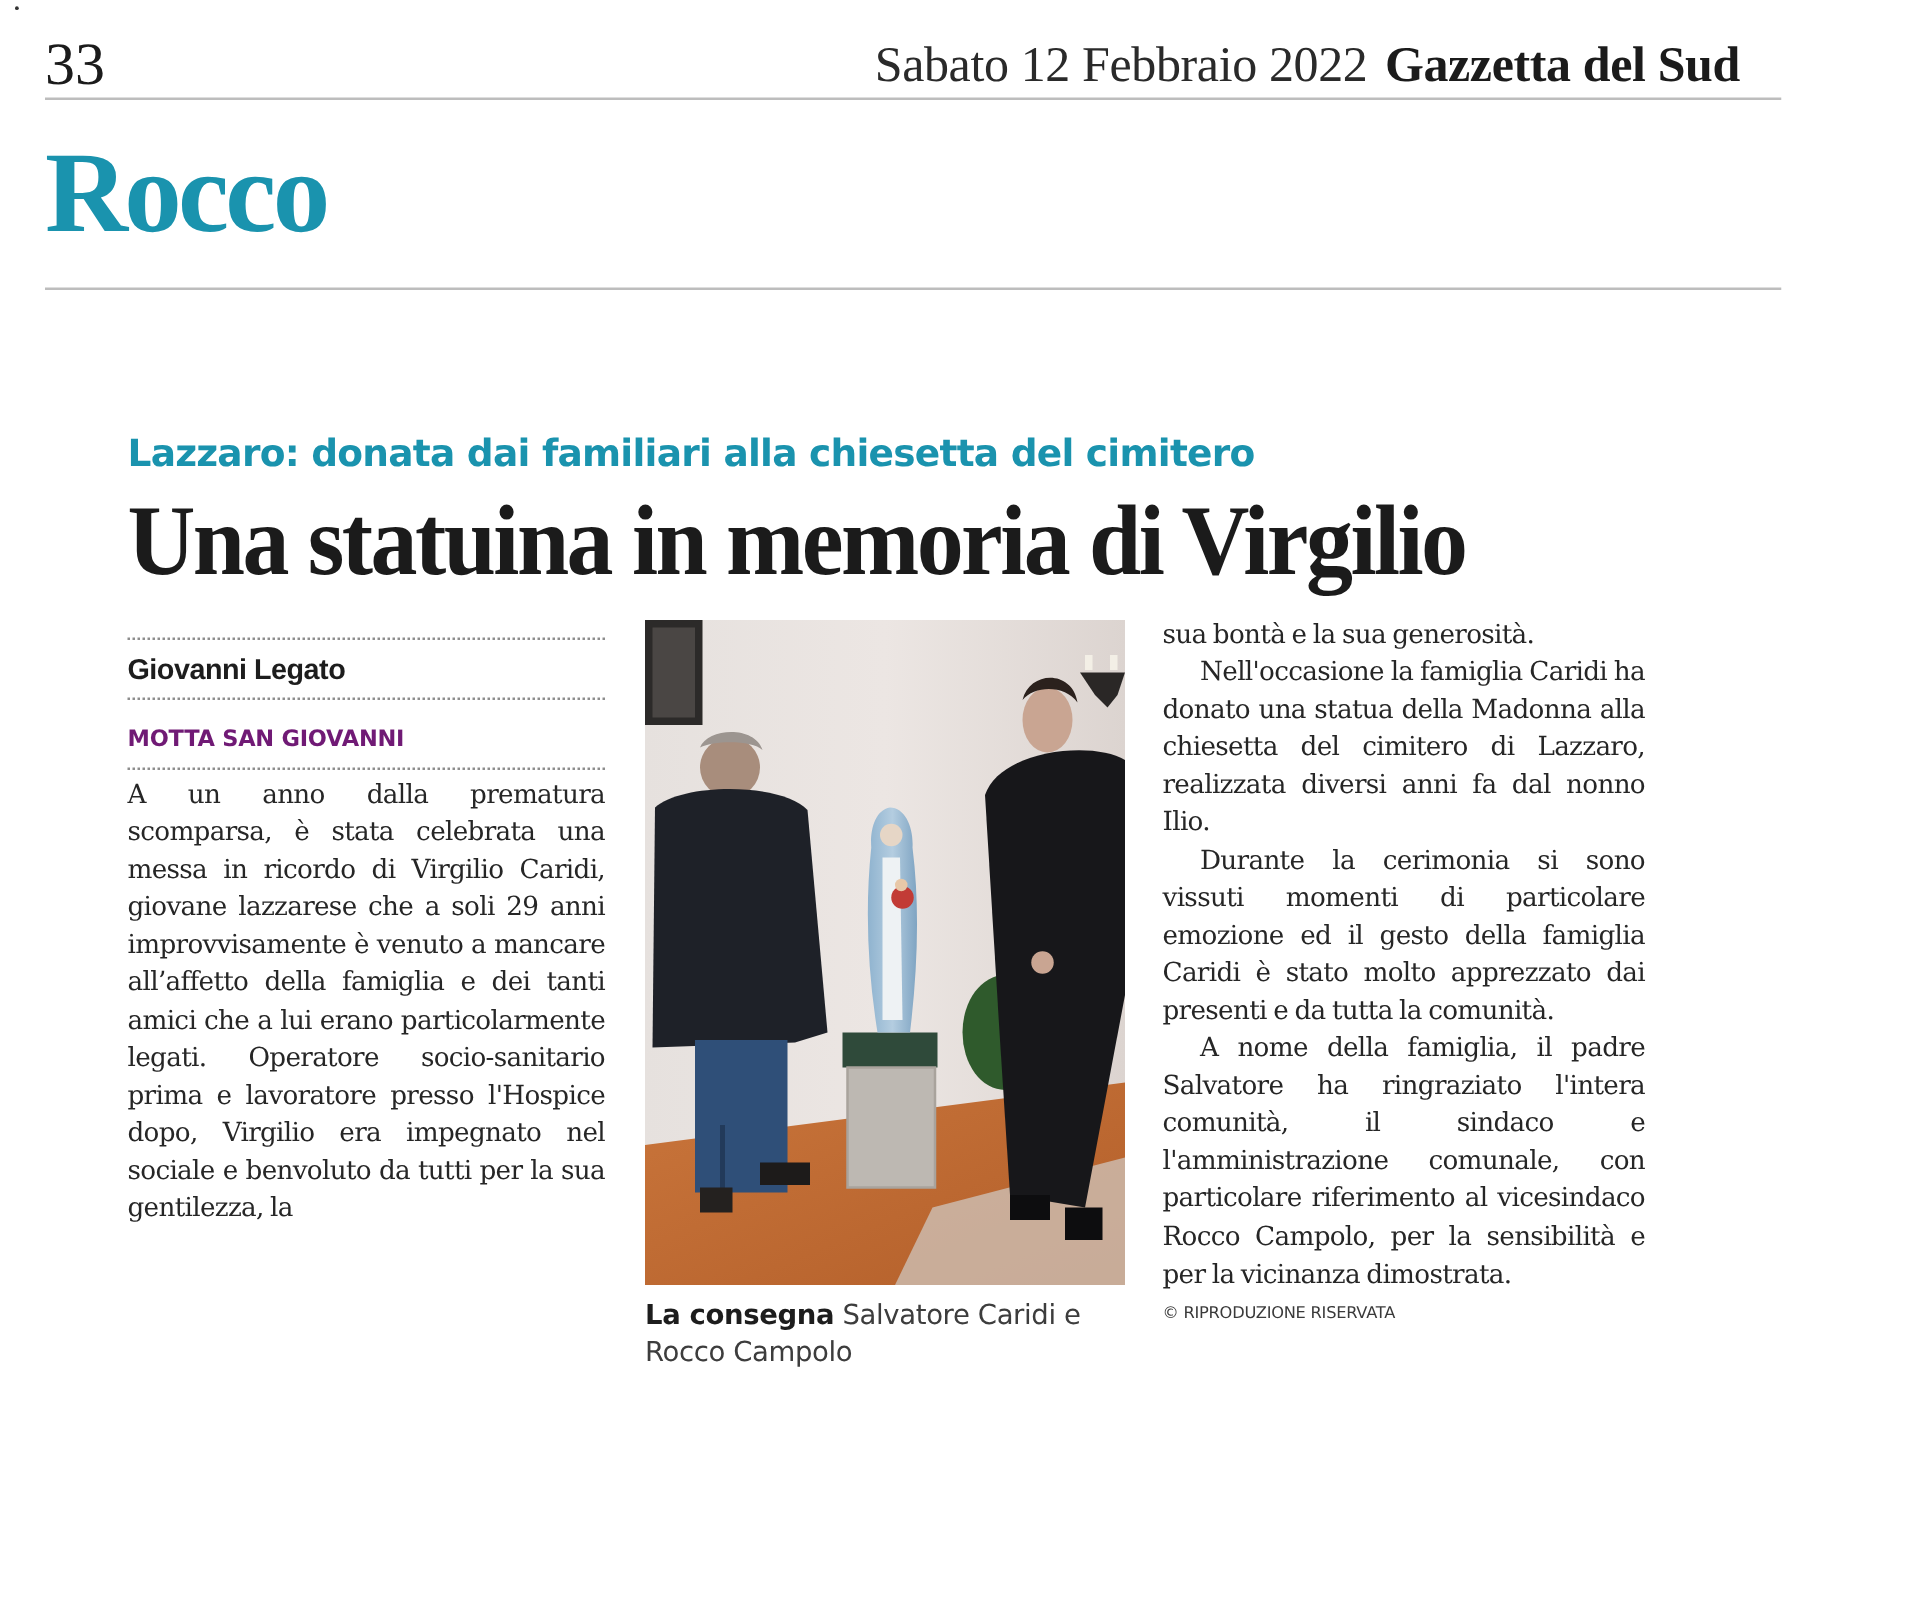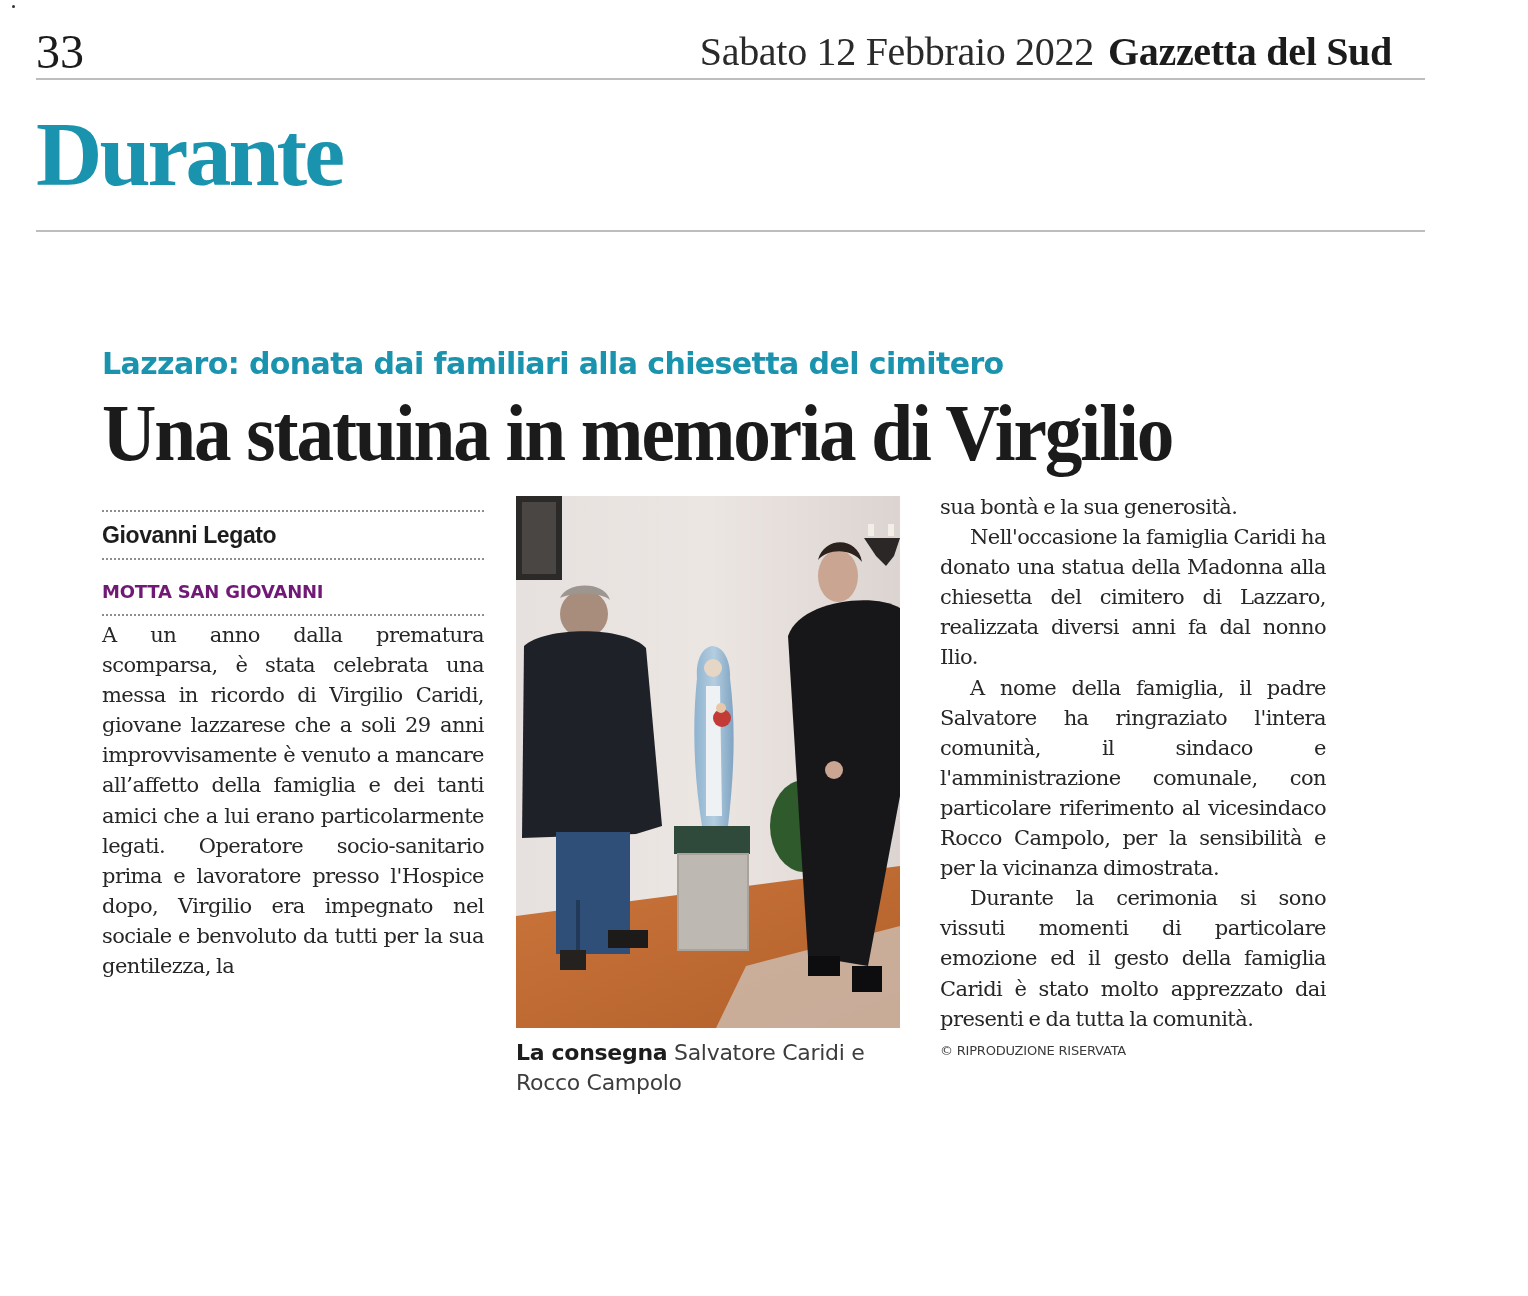--- a/index.html
+++ b/index.html
@@ -28,34 +28,34 @@
 
   .body-text { font-family: "DejaVu Serif", serif; font-size: 21px; line-height: 30.1px; color: #262626; text-align: justify; letter-spacing: -0.55px; word-spacing: -1px; }
   .body-text p { margin: 0; }
   .body-text .indent { text-indent: 30px; }
   .col-left .body-text { margin-top: 4px; }
 
   .photo { left: 516px; top: 496px; width: 384px; height: 532px; overflow: hidden; background: #e9e3df; }
   .caption { left: 516px; top: 1038px; width: 392px; font-family: "DejaVu Sans", sans-serif; font-size: 22px; line-height: 30px; color: #3d3d3d; letter-spacing: -0.3px; }
   .caption .cap-lead { font-weight: bold; color: #1d1d1d; }
 
-  .col-right { left: 930px; top: 492px; width: 386px; margin-left: 10px; }
+  .col-right { left: 930px; top: 492px; width: 386px; }
   .copyright { margin-top: 8px; font-family: "DejaVu Sans", sans-serif; font-size: 13px; line-height: 18px; color: #3a3a3a; letter-spacing: -0.2px; }
 </style>
 </head>
 <body>
 
 <div class="abs stray-dot"></div>
 
 <div class="abs page-num">33</div>
 <div class="abs masthead">
   <span class="date">Sabato 12 Febbraio 2022</span><span class="paper">Gazzetta del Sud</span>
 </div>
 <div class="abs rule rule-top"></div>
-<div class="abs section">Durante</div>
+<div class="abs section">Rocco</div>
 <div class="abs rule rule-sec"></div>
 
 <div class="abs kicker">Lazzaro: donata dai familiari alla chiesetta del cimitero</div>
 <div class="abs headline">Una statuina in memoria di Virgilio</div>
 
 <div class="abs col-left">
   <div class="dotline" style="margin-top:16px"></div>
   <div class="byline">Giovanni Legato</div>
   <div class="dotline"></div>
   <div class="location">MOTTA SAN GIOVANNI</div>
@@ -126,17 +126,17 @@
 </div>
 <div class="abs caption">
   <span class="cap-lead">La consegna</span>
   <span>Salvatore Caridi e Rocco Campolo</span>
 </div>
 
 <div class="abs col-right">
   <div class="body-text">
     <p>sua bontà e la sua generosità.</p>
     <p class="indent">Nell'occasione la famiglia Caridi ha donato una statua della Madonna alla chiesetta del cimitero di Lazzaro, realizzata diversi anni fa dal nonno Ilio.</p>
+    <p class="indent">Durante la cerimonia si sono vissuti momenti di particolare emozione ed il gesto della famiglia Caridi è stato molto apprezzato dai presenti e da tutta la comunità.</p>
     <p class="indent">A nome della famiglia, il padre Salvatore ha ringraziato l'intera comunità, il sindaco e l'amministrazione comunale, con particolare riferimento al vicesindaco Rocco Campolo, per la sensibilità e per la vicinanza dimostrata.</p>
-    <p class="indent">Durante la cerimonia si sono vissuti momenti di particolare emozione ed il gesto della famiglia Caridi è stato molto apprezzato dai presenti e da tutta la comunità.</p>
   </div>
   <div class="copyright">© RIPRODUZIONE RISERVATA</div>
 </div>
 
 </body></html>

